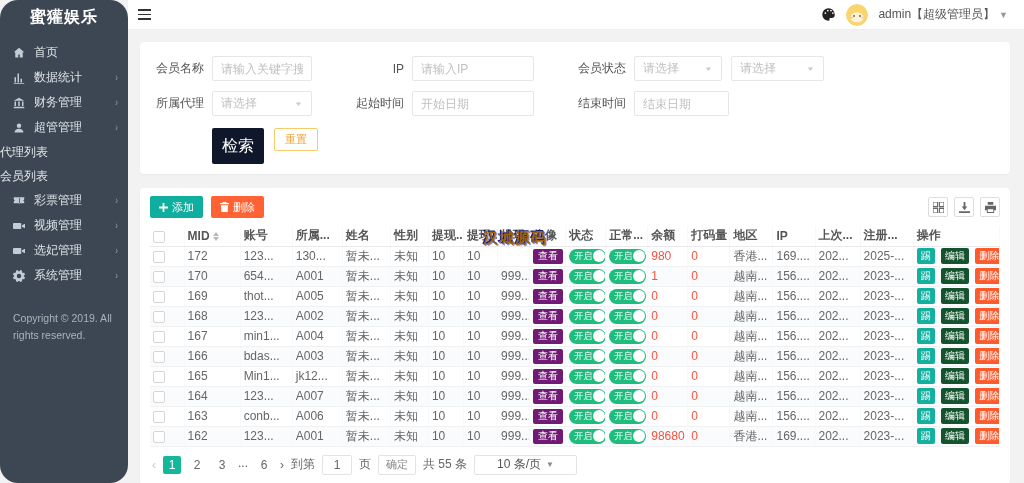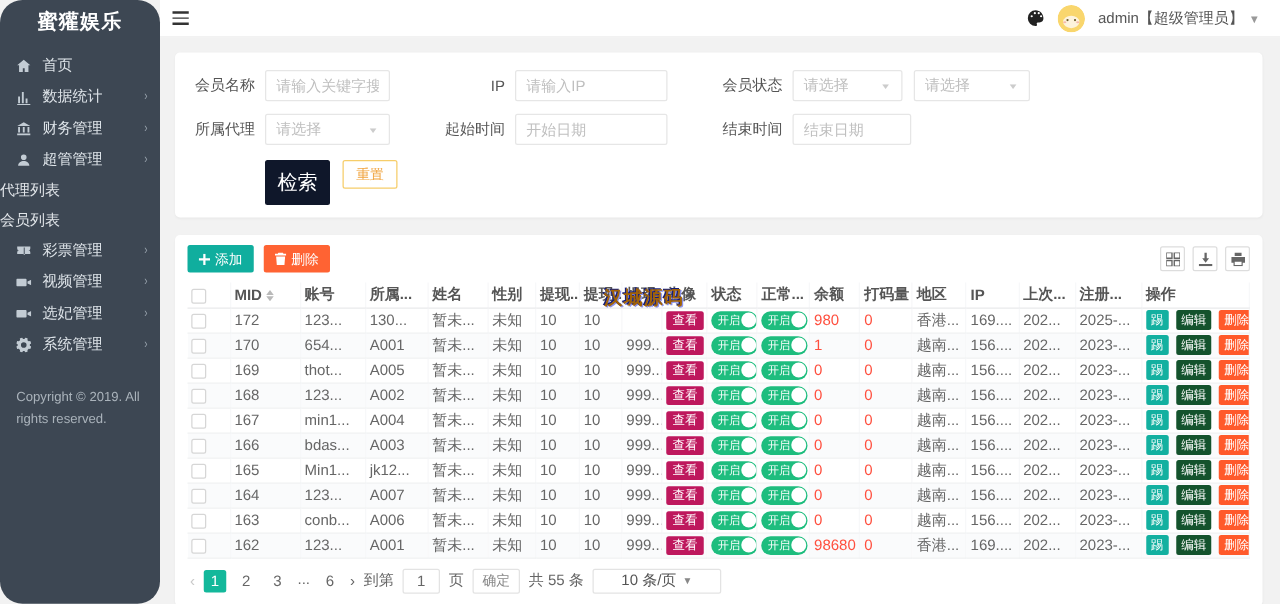--- a/index.html
+++ b/index.html
@@ -69,21 +69,21 @@
   tbody tr:nth-child(even) td { background:#fafbfc; }
   td { color:#666; }
   .cb { display:inline-block; width:12px; height:12px; border:1px solid #d6d6d6; border-radius:2px; background:#fff; vertical-align:middle; cursor:pointer; }
   .sort { display:inline-flex; flex-direction:column; margin-left:3px; vertical-align:middle; line-height:0; }
   .sort b { width:0; height:0; border-left:3px solid transparent; border-right:3px solid transparent; display:block; }
   .sort .up { border-bottom:4px solid #b9b9b9; margin-bottom:1.5px; }
   .sort .dn { border-top:4px solid #b9b9b9; }
   .red { color:#ff4f3e; }
 
   .btn { border:none; border-radius:2px; color:#fff; cursor:pointer; font-family:inherit; }
-  .view { background:#be185d; height:15px; font-size:10px; padding:0 5px; }
+  .view { background:#701a75; height:15px; font-size:10px; padding:0 5px; }
   .xs { height:16px; font-size:10px; padding:0 4px; margin-right:3px; }
   .kick { background:#13b0a0; }
   .edit { background:#14532d; }
   .del { background:#ff5a2b; }
 
   .toggle { display:inline-flex; align-items:center; width:37px; height:15px; border-radius:8px;
     background:#1ebd7e; position:relative; padding-left:5px; cursor:pointer; vertical-align:middle; }
   .toggle em { font-style:normal; color:#fff; font-size:9px; line-height:1; letter-spacing:0; }
   .toggle i { position:absolute; right:1.5px; top:1.5px; width:12px; height:12px; border-radius:50%; background:#fff; }
 

